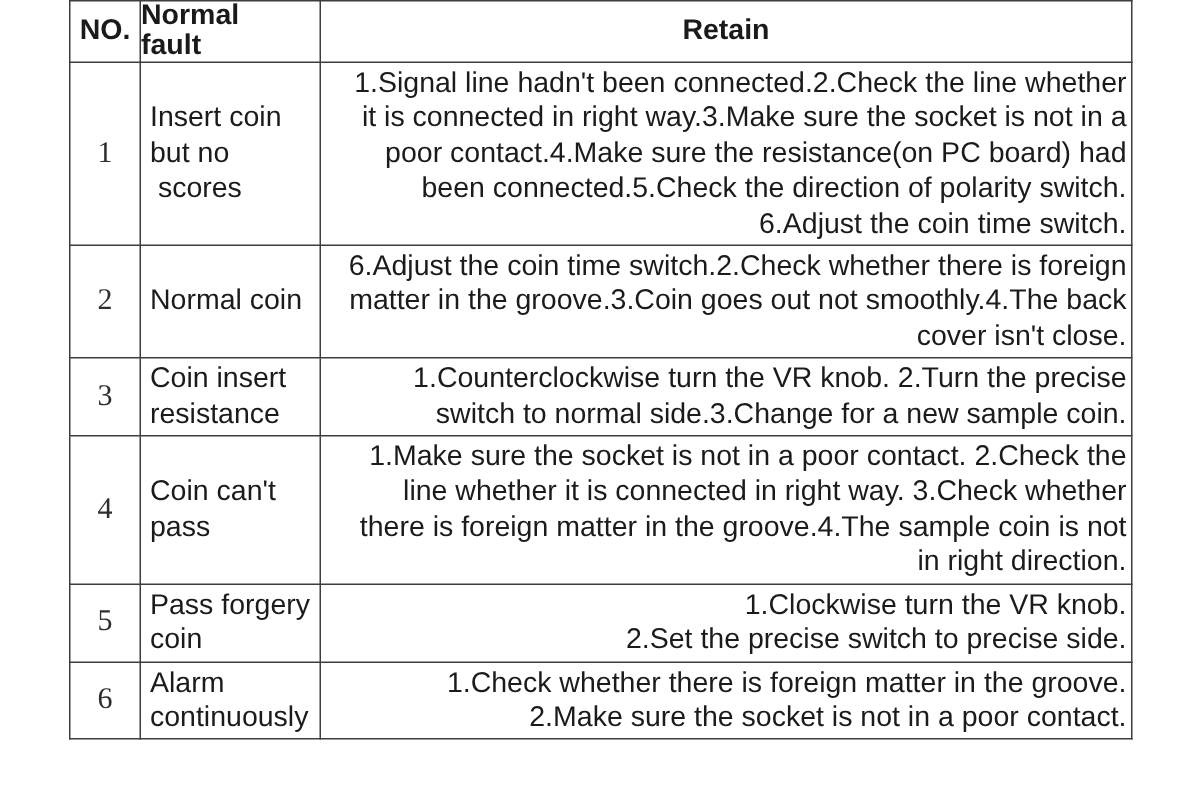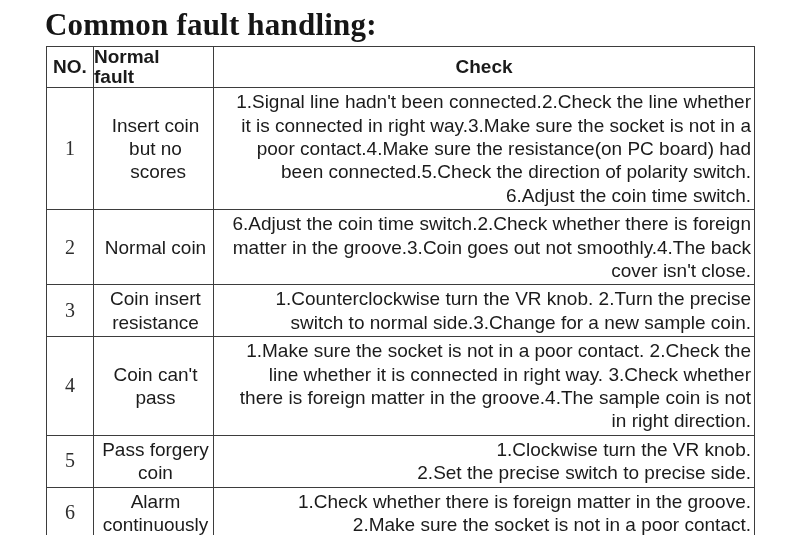--- a/index.html
+++ b/index.html
@@ -65,47 +65,45 @@
     font-weight: normal;
     font-size: 20px;
     color: #2e2e2e;
     text-align: center;
     padding: 0;
   }
   td.fault-cell {
     white-space: pre-wrap;
     padding: 2px 2px 2px 6px;
     word-wrap: normal;
-    text-align: center;
   }
   td.method-cell {
     white-space: pre-line;
     padding: 2px 3px 2px 5px;
     text-align: right;
   }
 </style>
 </head>
 <body>
 
 <div class="page">
 
-  <div class="doc-title">Common fault handling:</div>
 
   <table class="fault-table">
     <colgroup>
       <col class="c-no">
       <col class="c-fault">
       <col class="c-method">
     </colgroup>
     <thead>
       <tr>
         <th class="h-no">NO.</th>
         <th class="h-fault">Normal
 fault</th>
-        <th class="h-method">Check</th>
+        <th class="h-method">Retain</th>
       </tr>
     </thead>
     <tbody>
       <tr>
         <td class="no-cell">1</td>
         <td class="fault-cell">Insert coin
 but no
 &nbsp;scores</td>
         <td class="method-cell">1.Signal line hadn't been connected.2.Check the line whether
 it is connected in right way.3.Make sure the socket is not in a

